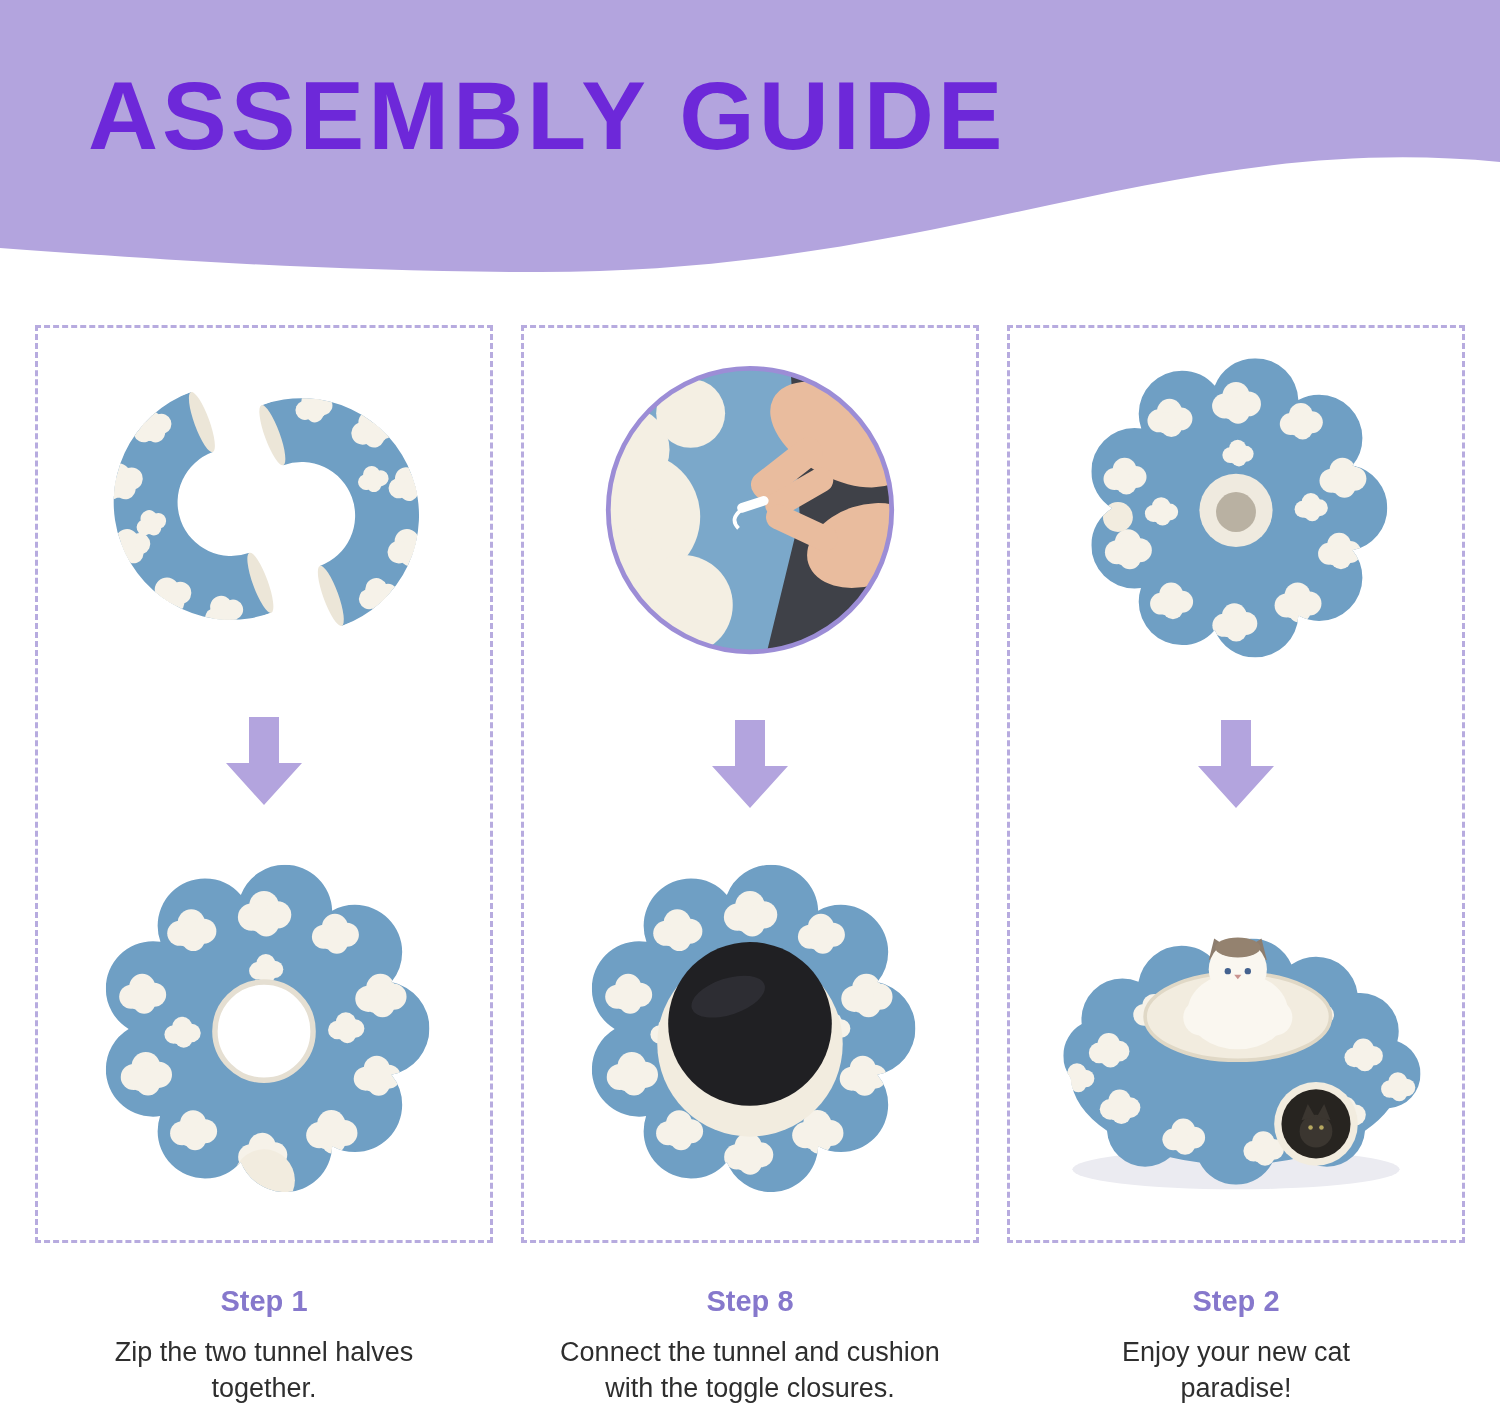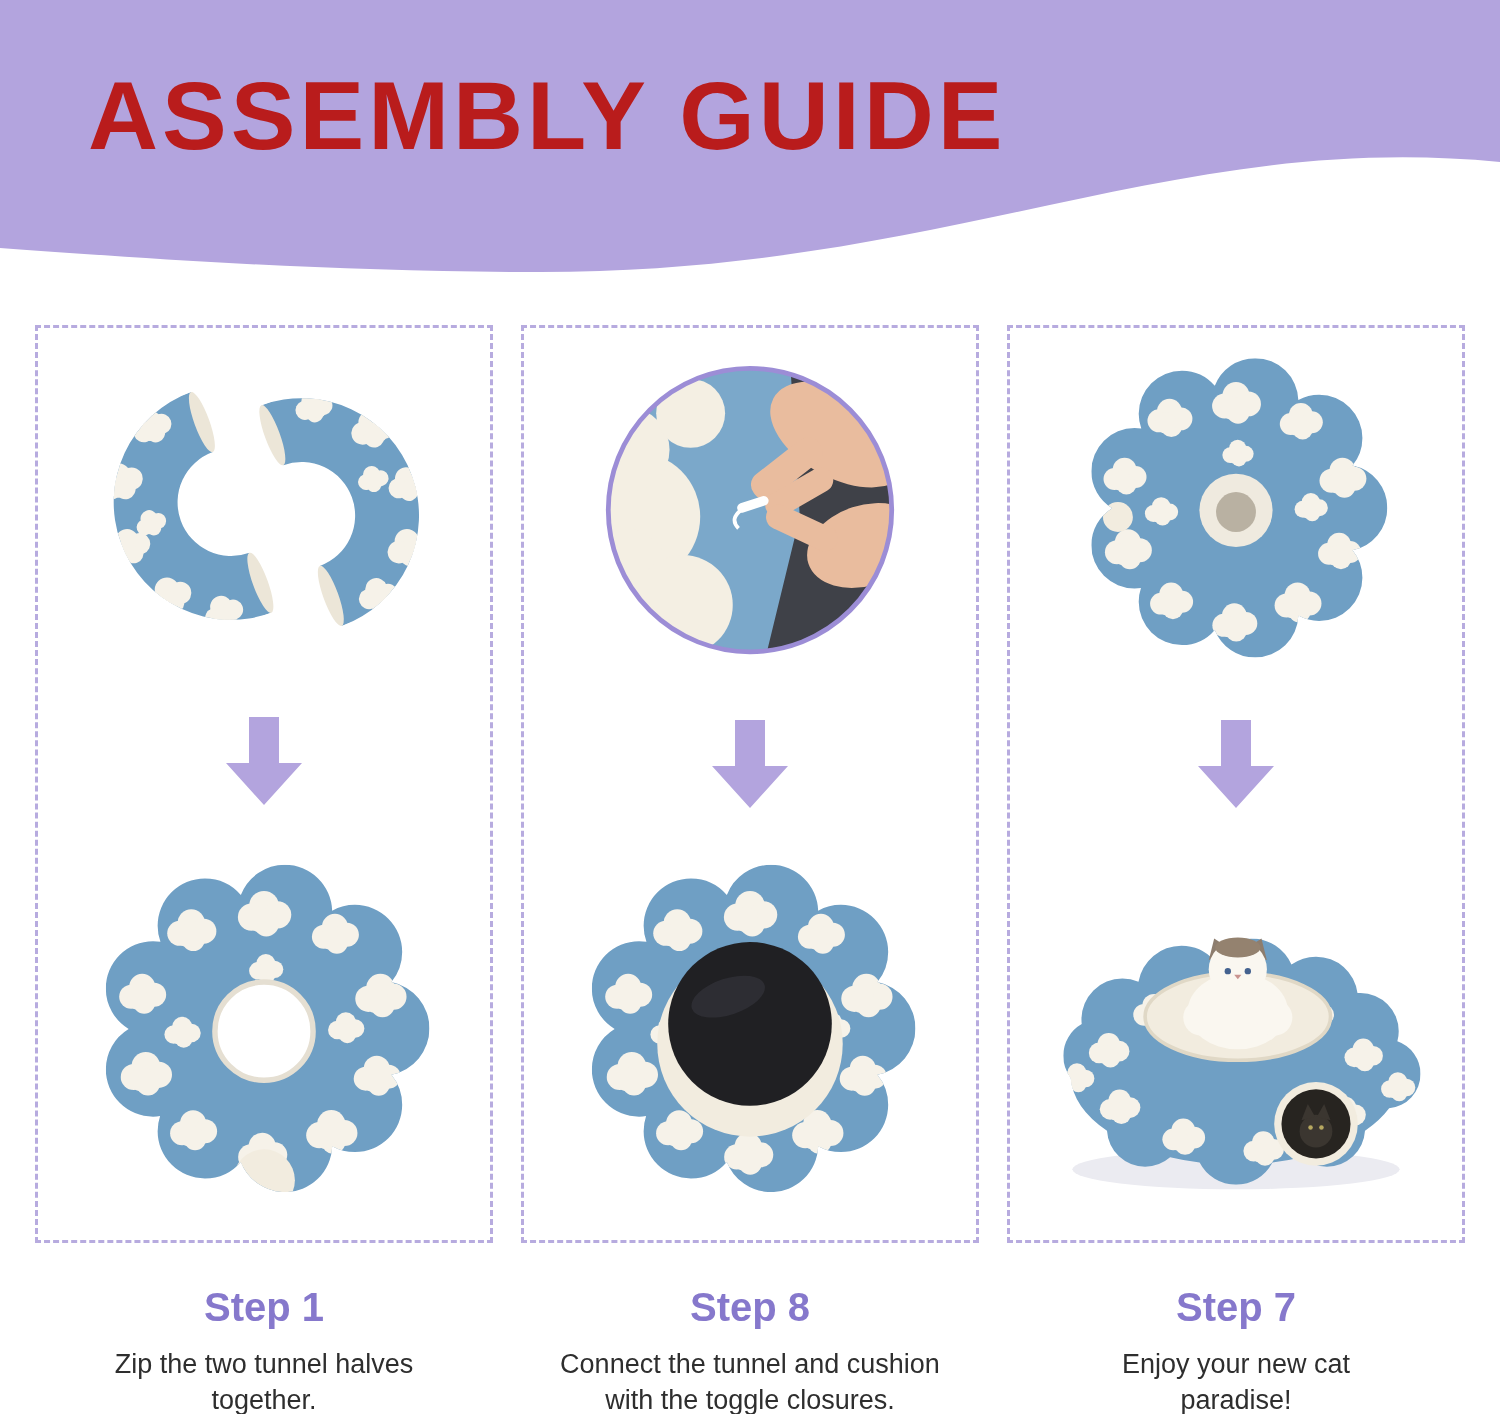--- a/index.html
+++ b/index.html
@@ -6,35 +6,35 @@
   body{
     width:1500px;height:1414px;position:relative;overflow:hidden;
     background:#ffffff;
     font-family:"Liberation Sans",sans-serif;
   }
   .sprite{position:absolute;width:0;height:0;overflow:hidden;}
   .header-wave{position:absolute;top:0;left:0;display:block;}
   .header-title{
     position:absolute;top:60px;left:88px;margin:0;
     font-size:97px;font-weight:700;letter-spacing:4px;
-    color:#b91c1c;white-space:nowrap;
+    color:#6d28d9;white-space:nowrap;
   }
   .columns{
     position:absolute;top:325px;left:0;width:1500px;
     display:flex;justify-content:center;gap:28px;
   }
   .column{width:458px;display:flex;flex-direction:column;align-items:center;}
   .panel{
     width:100%;height:918px;box-sizing:border-box;
     border:3px dashed #b7abdf;
     display:flex;flex-direction:column;align-items:center;justify-content:space-between;
     padding:26px 0 34px;
   }
   .step-label{
-    margin:42px 0 0;font-size:40px;font-weight:700;color:#8678cc;
+    margin:42px 0 0;font-size:29px;font-weight:700;color:#8678cc;
   }
   .step-desc{
     margin:16px 0 0;font-size:27px;line-height:1.35;color:#2e2e2e;
     text-align:center;
   }
   .col-1 .step-desc{max-width:340px;}
   .col-2 .step-desc{max-width:430px;}
   .col-3 .step-desc{max-width:280px;}
   svg{display:block;}
 </style>
@@ -304,17 +304,17 @@
             <circle cx="0" cy="8" r="18"></circle>
             <polygon points="-16,-4 -9,-22 -1,-8"></polygon>
             <polygon points="16,-4 9,-22 1,-8"></polygon>
           </g>
           <circle cx="-6" cy="4" r="2.5" fill="#b7a860"></circle>
           <circle cx="6" cy="4" r="2.5" fill="#b7a860"></circle>
         </g>
       </svg>
 
     </div>
-    <h2 class="step-label">Step 7</h2>
+    <h2 class="step-label">Step 2</h2>
     <p class="step-desc">Enjoy your new cat paradise!</p>
   </section>
 
 </div>
 
 </body></html>

